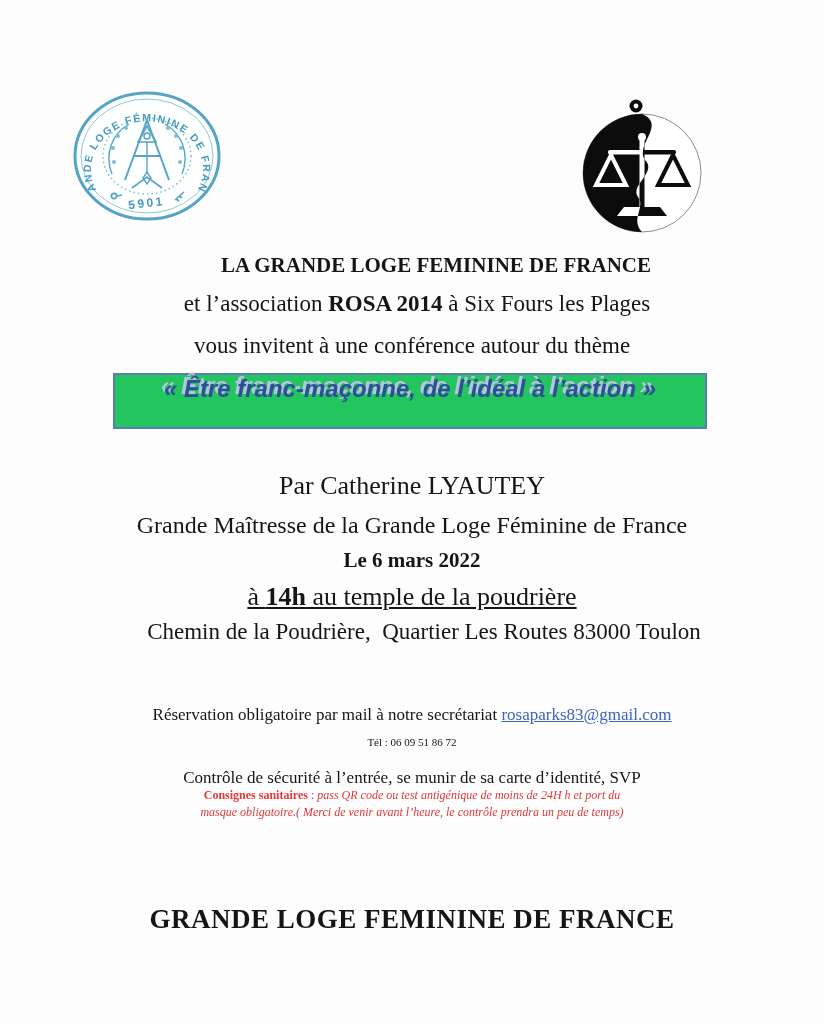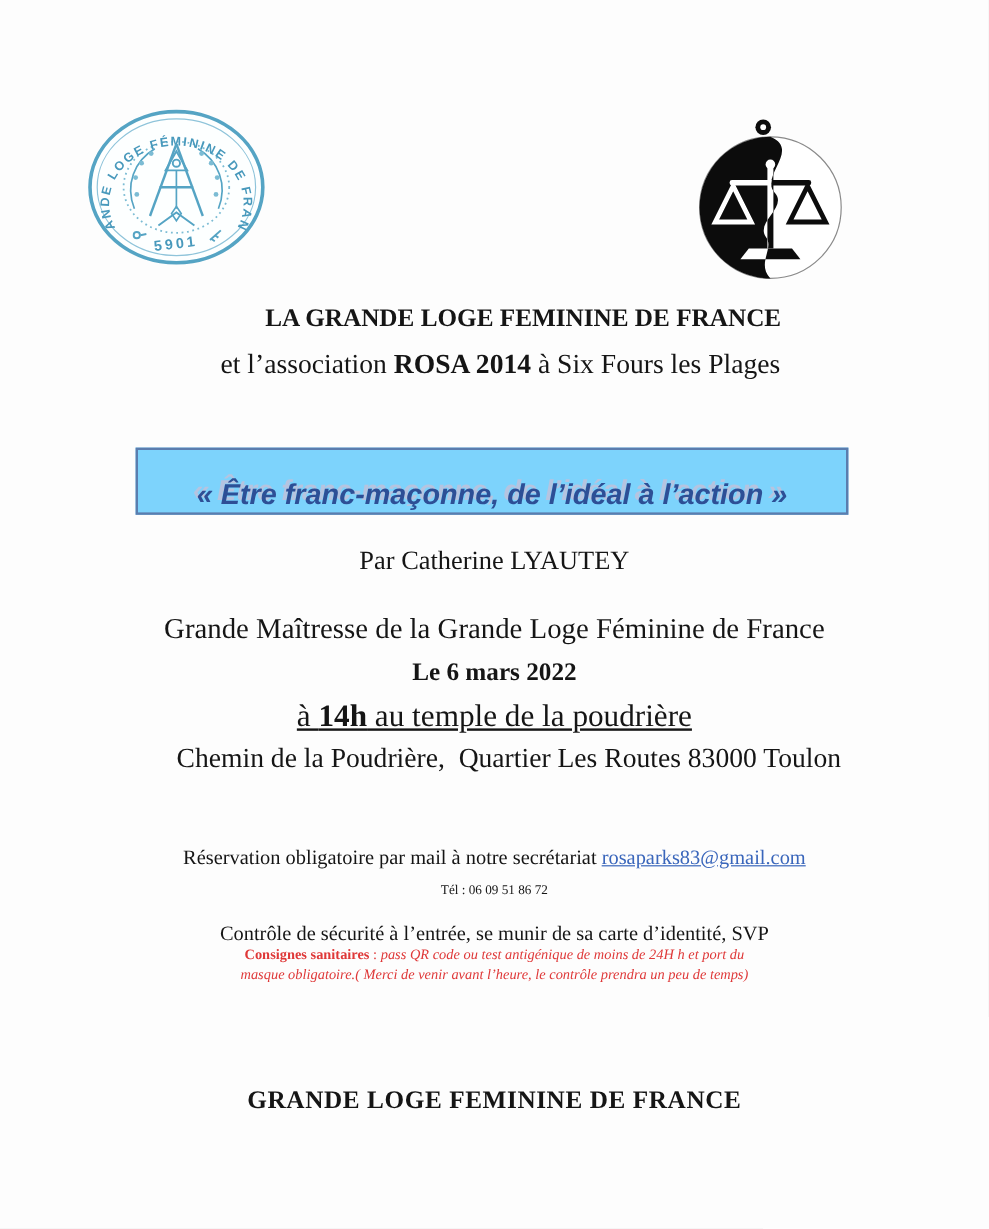--- a/index.html
+++ b/index.html
@@ -16,49 +16,49 @@
     position:absolute;left:0;right:0;
     text-align:center;line-height:1.15;
     white-space:pre;
   }
   .l-headline{top:253px;font-size:21px;font-weight:bold;padding-left:48px;}
   .l-assoc{top:291px;font-size:23px;padding-left:10px;}
   .l-invite{top:333px;font-size:23px;}
   .bold{font-weight:bold;}
   .theme-box{
     position:absolute;left:113px;top:373px;width:590px;height:52px;
-    border:2px solid #5b7dae;background:#7dd3fc;
-    display:flex;align-items:flex-end;justify-content:center;
+    border:2px solid #5b7dae;background:#22c55e;
+    display:flex;align-items:flex-start;justify-content:center;
   }
   .theme-text{
     font-family:"Liberation Sans", sans-serif;
     font-style:italic;font-weight:bold;
     font-size:24px;color:#2d4f96;
     text-shadow:-3px -3px 0 #b5c4e0;
     white-space:nowrap;
   }
-  .l-speaker{top:454px;font-size:22px;}
+  .l-speaker{top:471px;font-size:26px;}
   .l-title{top:512px;font-size:24px;}
   .l-date{top:548px;font-size:21px;font-weight:bold;}
   .l-time{top:582px;font-size:26px;text-decoration:underline;}
   .l-address{top:619px;font-size:23px;padding-left:24px;}
   .l-reservation{top:705px;font-size:17px;}
   .l-tel{top:736px;font-size:11px;}
   .l-security{top:768px;font-size:17px;}
   .red-block{
     position:absolute;left:110px;right:110px;top:787px;
     text-align:center;line-height:17px;
     color:#df3838;font-size:12px;
   }
   .red-block .rline{white-space:pre;}
   .italic{font-style:italic;}
   .email-link{
     color:#3a66bb;text-decoration:underline;cursor:pointer;
   }
-  .l-footer{top:904px;font-size:21px;font-weight:bold;letter-spacing:.5px;}
+  .l-footer{top:904px;font-size:27px;font-weight:bold;letter-spacing:.5px;}
   .logo-left{position:absolute;left:72px;top:90px;width:150px;height:132px;}
   .logo-right{position:absolute;left:580px;top:95px;width:124px;height:140px;}
 </style>
 </head>
 <body>
 
 <div class="page">
 
   <div class="logo-left">
     <svg viewBox="0 0 150 132" width="150" height="132">
@@ -141,20 +141,21 @@
           <path d="M44,112 L80,112 L87,121 L37,121 Z" stroke="none"></path>
         </g>
       </g>
     </svg>
   </div>
 
   <div class="line l-headline">LA GRANDE LOGE FEMININE DE FRANCE</div>
 
   <div class="line l-assoc"><span>et l’association </span><span class="bold">ROSA 2014</span><span> à Six Fours les Plages</span></div>
 
+  <div class="line l-invite">vous invitent à une conférence autour du thème</div>
 
   <div class="theme-box">
     <span class="theme-text">« Être franc-maçonne, de l’idéal à l’action »</span>
   </div>
 
   <div class="line l-speaker">Par Catherine LYAUTEY</div>
   <div class="line l-title">Grande Maîtresse de la Grande Loge Féminine de France</div>
   <div class="line l-date">Le 6 mars 2022</div>
 
   <div class="line l-time"><span>à </span><span class="bold">14h</span><span> au temple de la poudrière</span></div>

